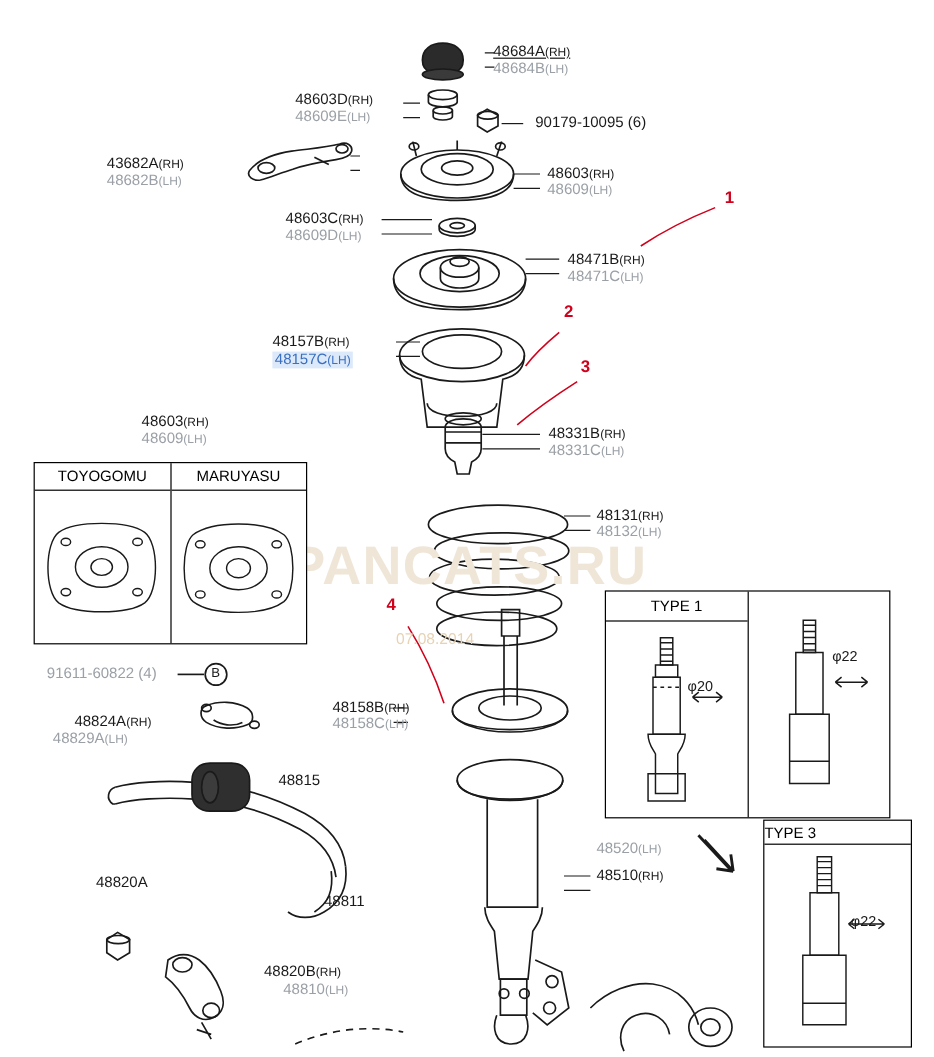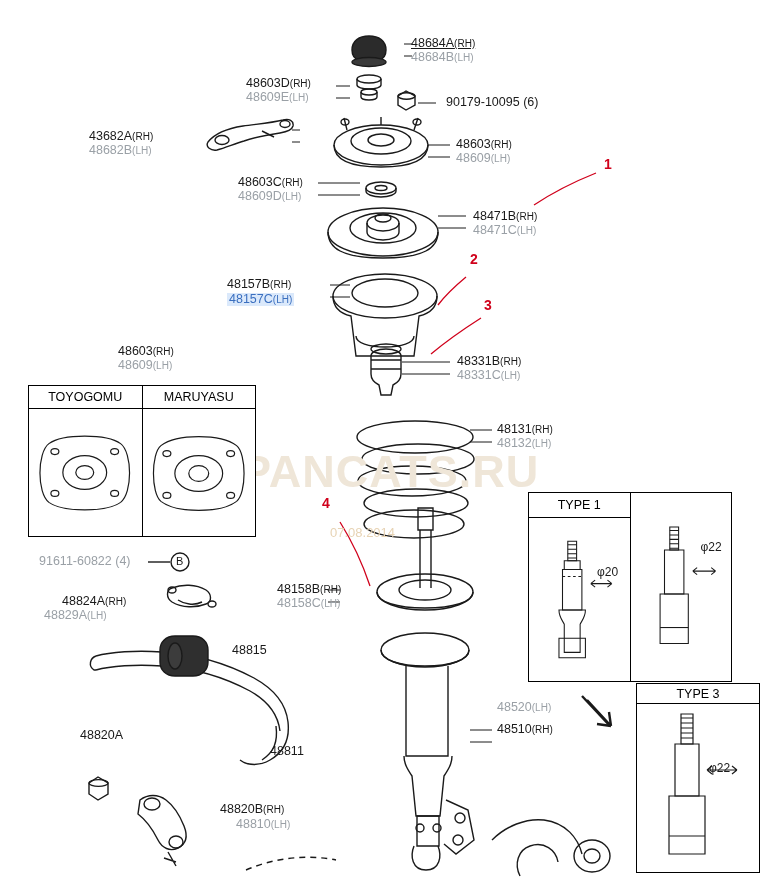--- a/index.html
+++ b/index.html
@@ -8,21 +8,21 @@
   #sheet{position:absolute;left:0;top:0;width:778px;height:881px;}
   svg.art{position:absolute;left:0;top:0;width:778px;height:881px;}
 
   .lbl{position:absolute;font-size:12.5px;color:#1a1a1a;white-space:nowrap;line-height:13px;}
   .lbl .sub{font-size:10px;}
   .lbl.grey{color:#9aa0a6;}
   .lbl.hl{background:#dbe9fb;color:#3b6fbf;}
   .lbl.callout{color:#d0011b;font-size:14px;font-weight:bold;}
 
   .box{position:absolute;border:1.4px solid #000;background:#fff;box-sizing:border-box;}
-  .boxhdr{font-size:12.5px;text-align:center;padding:3px 0 2px;border-bottom:1.4px solid #000;}
+  .boxhdr{font-size:12.5px;padding:3px 0 2px;border-bottom:1.4px solid #000;}
   .cellhdr{font-size:12.5px;text-align:center;}
 
   .watermark{position:absolute;left:40px;top:446px;width:720px;
      font-size:45px;color:#efe6d8;font-weight:bold;letter-spacing:1px;
      font-family:"Liberation Sans", sans-serif;}
   .wmdate{position:absolute;left:330px;top:525px;font-size:13px;color:#e7d3b4;}
 </style>
 </head>
 <body>
 
@@ -248,21 +248,21 @@
               <ellipse cx="88" cy="40" rx="4" ry="3"></ellipse>
               <ellipse cx="24" cy="82" rx="4" ry="3"></ellipse>
               <ellipse cx="88" cy="82" rx="4" ry="3"></ellipse>
             </g>
           </svg>
         </div>
       </div>
     </div>
   </div>
 
-  <div class="box" style="left:528px;top:492px;width:204px;height:190px;">
+  <div class="box" style="left:504px;top:492px;width:238px;height:190px;">
     <div style="display:flex;height:100%;">
       <div style="flex:1;border-right:1.4px solid #000;display:flex;flex-direction:column;">
         <div class="cellhdr" style="padding:5px 0;border-bottom:1.4px solid #000;">TYPE 1</div>
         <div style="flex:1;position:relative;">
           <svg viewBox="0 0 114 148" style="width:100%;height:100%;">
             <g fill="none" stroke="#1a1a1a" stroke-width="1.2">
               <path d="M44 8h10v22H44z"></path>
               <path d="M44 12h10M44 17h10M44 22h10M44 27h10"></path>
               <path d="M40 30h18v10H40z"></path>
               <path d="M38 40h22v46H38z"></path>

